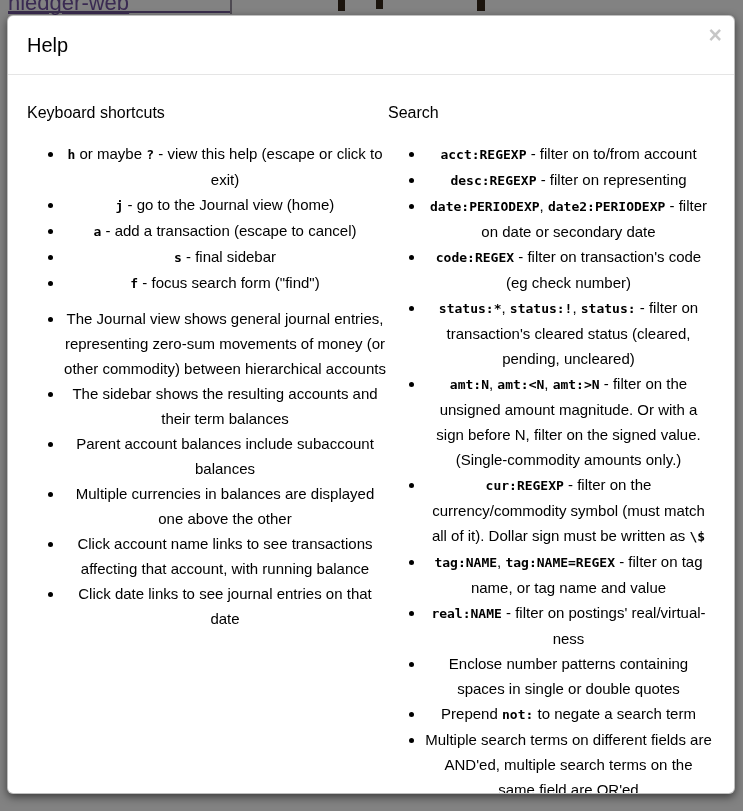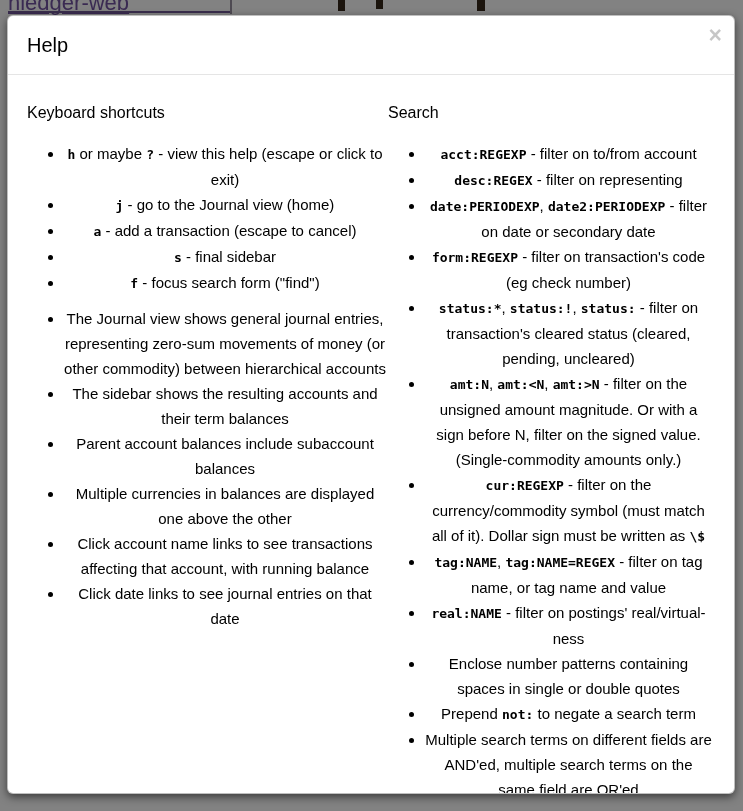--- a/index.html
+++ b/index.html
@@ -95,23 +95,23 @@
             <li><span>Click account name links to see transactions affecting that account, with running balance</span></li>
             <li><span>Click date links to see journal entries on that date</span></li>
           </ul>
         </div>
       </div>
     <div class="col-right" id="col-1">
         <div class="help-section">
           <h2>Search</h2>
           <ul>
             <li><code>acct:REGEXP</code><span> - filter on to/from account</span></li>
-            <li><code>desc:REGEX</code><span> - filter on representing</span></li>
+            <li><code>desc:REGEXP</code><span> - filter on representing</span></li>
             <li><code>date:PERIODEXP</code><span>, </span><code>date2:PERIODEXP</code><span> - filter on date or secondary date</span></li>
-            <li><code>form:REGEXP</code><span> - filter on transaction's code (eg check number)</span></li>
+            <li><code>code:REGEX</code><span> - filter on transaction's code (eg check number)</span></li>
             <li><code>status:*</code><span>, </span><code>status:!</code><span>, </span><code>status:</code><span> - filter on transaction's cleared status (cleared, pending, uncleared)</span></li>
             <li><code>amt:N</code><span>, </span><code>amt:&lt;N</code><span>, </span><code>amt:&gt;N</code><span> - filter on the unsigned amount magnitude. Or with a sign before N, filter on the signed value. (Single-commodity amounts only.)</span></li>
             <li><code>cur:REGEXP</code><span> - filter on the currency/commodity symbol (must match all of it). Dollar sign must be written as </span><code>\$</code></li>
             <li><code>tag:NAME</code><span>, </span><code>tag:NAME=REGEX</code><span> - filter on tag name, or tag name and value</span></li>
             <li><code>real:NAME</code><span> - filter on postings' real/virtual-ness</span></li>
             <li><span>Enclose number patterns containing spaces in single or double quotes</span></li>
             <li><span>Prepend </span><code>not:</code><span> to negate a search term</span></li>
             <li><span>Multiple search terms on different fields are AND'ed, multiple search terms on the same field are OR'ed</span></li>
           </ul>
         </div>

